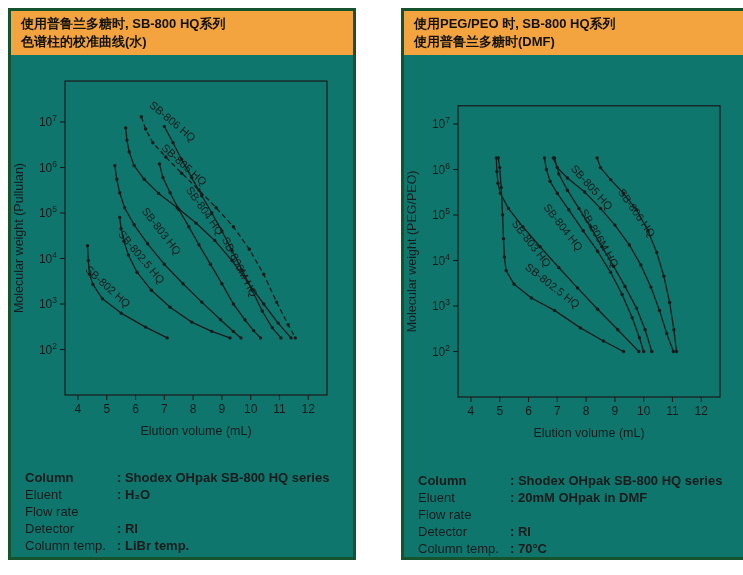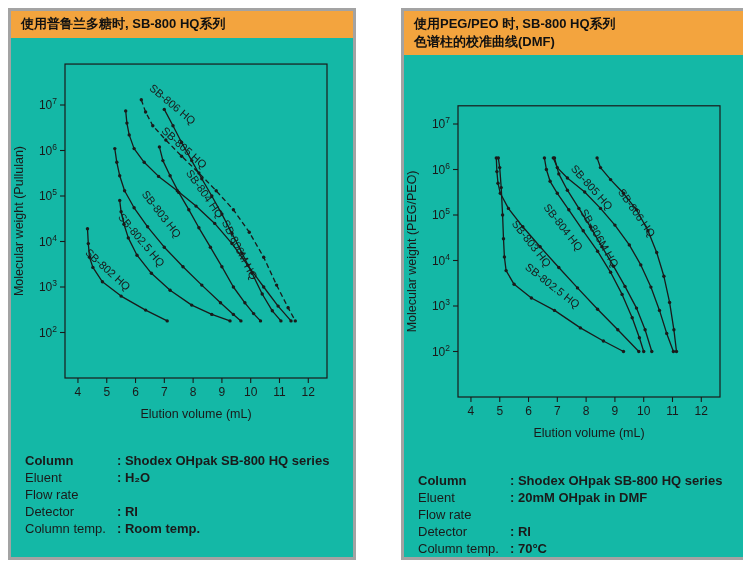--- a/index.html
+++ b/index.html
@@ -1,40 +1,41 @@
 <!DOCTYPE html>
 <html><head>
 <meta charset="utf-8">
 <style>
   * { box-sizing: border-box; margin: 0; padding: 0; }
   html,body { width: 743px; height: 575px; background: #ffffff;
     font-family: "Liberation Sans", sans-serif; color: #1a1a1a; overflow: hidden; }
   .page { position: relative; width: 743px; height: 575px; background: #fff; }
   .panel { position: absolute; top: 8px; width: 348px; height: 552px;
-    border: 3px solid #a3a3a3; background: #14b8a6; display: flex; flex-direction: column; overflow: hidden; }
+    border: 3px solid #14532d; background: #0f766e; display: flex; flex-direction: column; overflow: hidden; }
   .panel.left  { left: 8px; }
   .panel.right { left: 401px; justify-content: space-between; }
   .panel-header { background: #f3a43e; padding: 4px 10px 5px 10px; font-weight: bold;
     font-size: 13px; line-height: 1.35; color: #111; }
   .chart-wrap { width: 342px; height: 392px; flex: 0 0 auto; }
   .chart-wrap svg { display: block; }
   .spec-table { margin: 22px 0 0 14px; font-size: 13px; line-height: 17px; }
   .spec-row { display: flex; }
   .spec-label { width: 92px; flex: 0 0 auto; }
   .spec-value { flex: 1; white-space: nowrap; font-weight: bold; }
   .bold { font-weight: bold; }
 </style>
 </head>
 <body>
 
 <div class="page">
 
   <div class="panel left">
     <div class="panel-header">
       <div>使用普鲁兰多糖时, SB-800 HQ系列</div>
+      <div>色谱柱的校准曲线(水)</div>
     </div>
     <div class="chart-wrap">
         <svg width="342" height="392" viewBox="0 0 342 392">
           <rect x="54" y="26.05000000000001" width="262" height="313.95" fill="none" stroke="#1a1a1a" stroke-width="1.2"></rect>
           <line x1="66.95604395604396" y1="340" x2="66.95604395604396" y2="345" stroke="#1a1a1a" stroke-width="1.1"></line>
           <text x="66.95604395604396" y="358" text-anchor="middle" font-size="12" fill="#1a1a1a">4</text>
           <line x1="95.74725274725274" y1="340" x2="95.74725274725274" y2="345" stroke="#1a1a1a" stroke-width="1.1"></line>
           <text x="95.74725274725274" y="358" text-anchor="middle" font-size="12" fill="#1a1a1a">5</text>
           <line x1="124.53846153846153" y1="340" x2="124.53846153846153" y2="345" stroke="#1a1a1a" stroke-width="1.1"></line>
           <text x="124.53846153846153" y="358" text-anchor="middle" font-size="12" fill="#1a1a1a">6</text>
@@ -173,29 +174,29 @@
       </div>
       <div class="spec-row">
         <span class="spec-label">Flow rate</span>
       </div>
       <div class="spec-row">
         <span class="spec-label">Detector</span>
         <span class="spec-value">: RI</span>
       </div>
       <div class="spec-row">
         <span class="spec-label">Column temp.</span>
-        <span class="spec-value">: Room temp.</span>
+        <span class="spec-value">: LiBr temp.</span>
       </div>
     </div>
   </div>
 
   <div class="panel right">
     <div class="panel-header">
       <div>使用PEG/PEO 时, SB-800 HQ系列</div>
-      <div>色谱柱的校准曲线(DMF)</div>
+      <div>使用普鲁兰多糖时(DMF)</div>
     </div>
     <div class="chart-wrap">
         <svg width="342" height="392" viewBox="0 0 342 392">
           <rect x="54" y="48.80000000000001" width="262" height="291.2" fill="none" stroke="#1a1a1a" stroke-width="1.2"></rect>
           <line x1="66.95604395604396" y1="340" x2="66.95604395604396" y2="345" stroke="#1a1a1a" stroke-width="1.1"></line>
           <text x="66.95604395604396" y="358" text-anchor="middle" font-size="12" fill="#1a1a1a">4</text>
           <line x1="95.74725274725274" y1="340" x2="95.74725274725274" y2="345" stroke="#1a1a1a" stroke-width="1.1"></line>
           <text x="95.74725274725274" y="358" text-anchor="middle" font-size="12" fill="#1a1a1a">5</text>
           <line x1="124.53846153846153" y1="340" x2="124.53846153846153" y2="345" stroke="#1a1a1a" stroke-width="1.1"></line>
           <text x="124.53846153846153" y="358" text-anchor="middle" font-size="12" fill="#1a1a1a">6</text>

